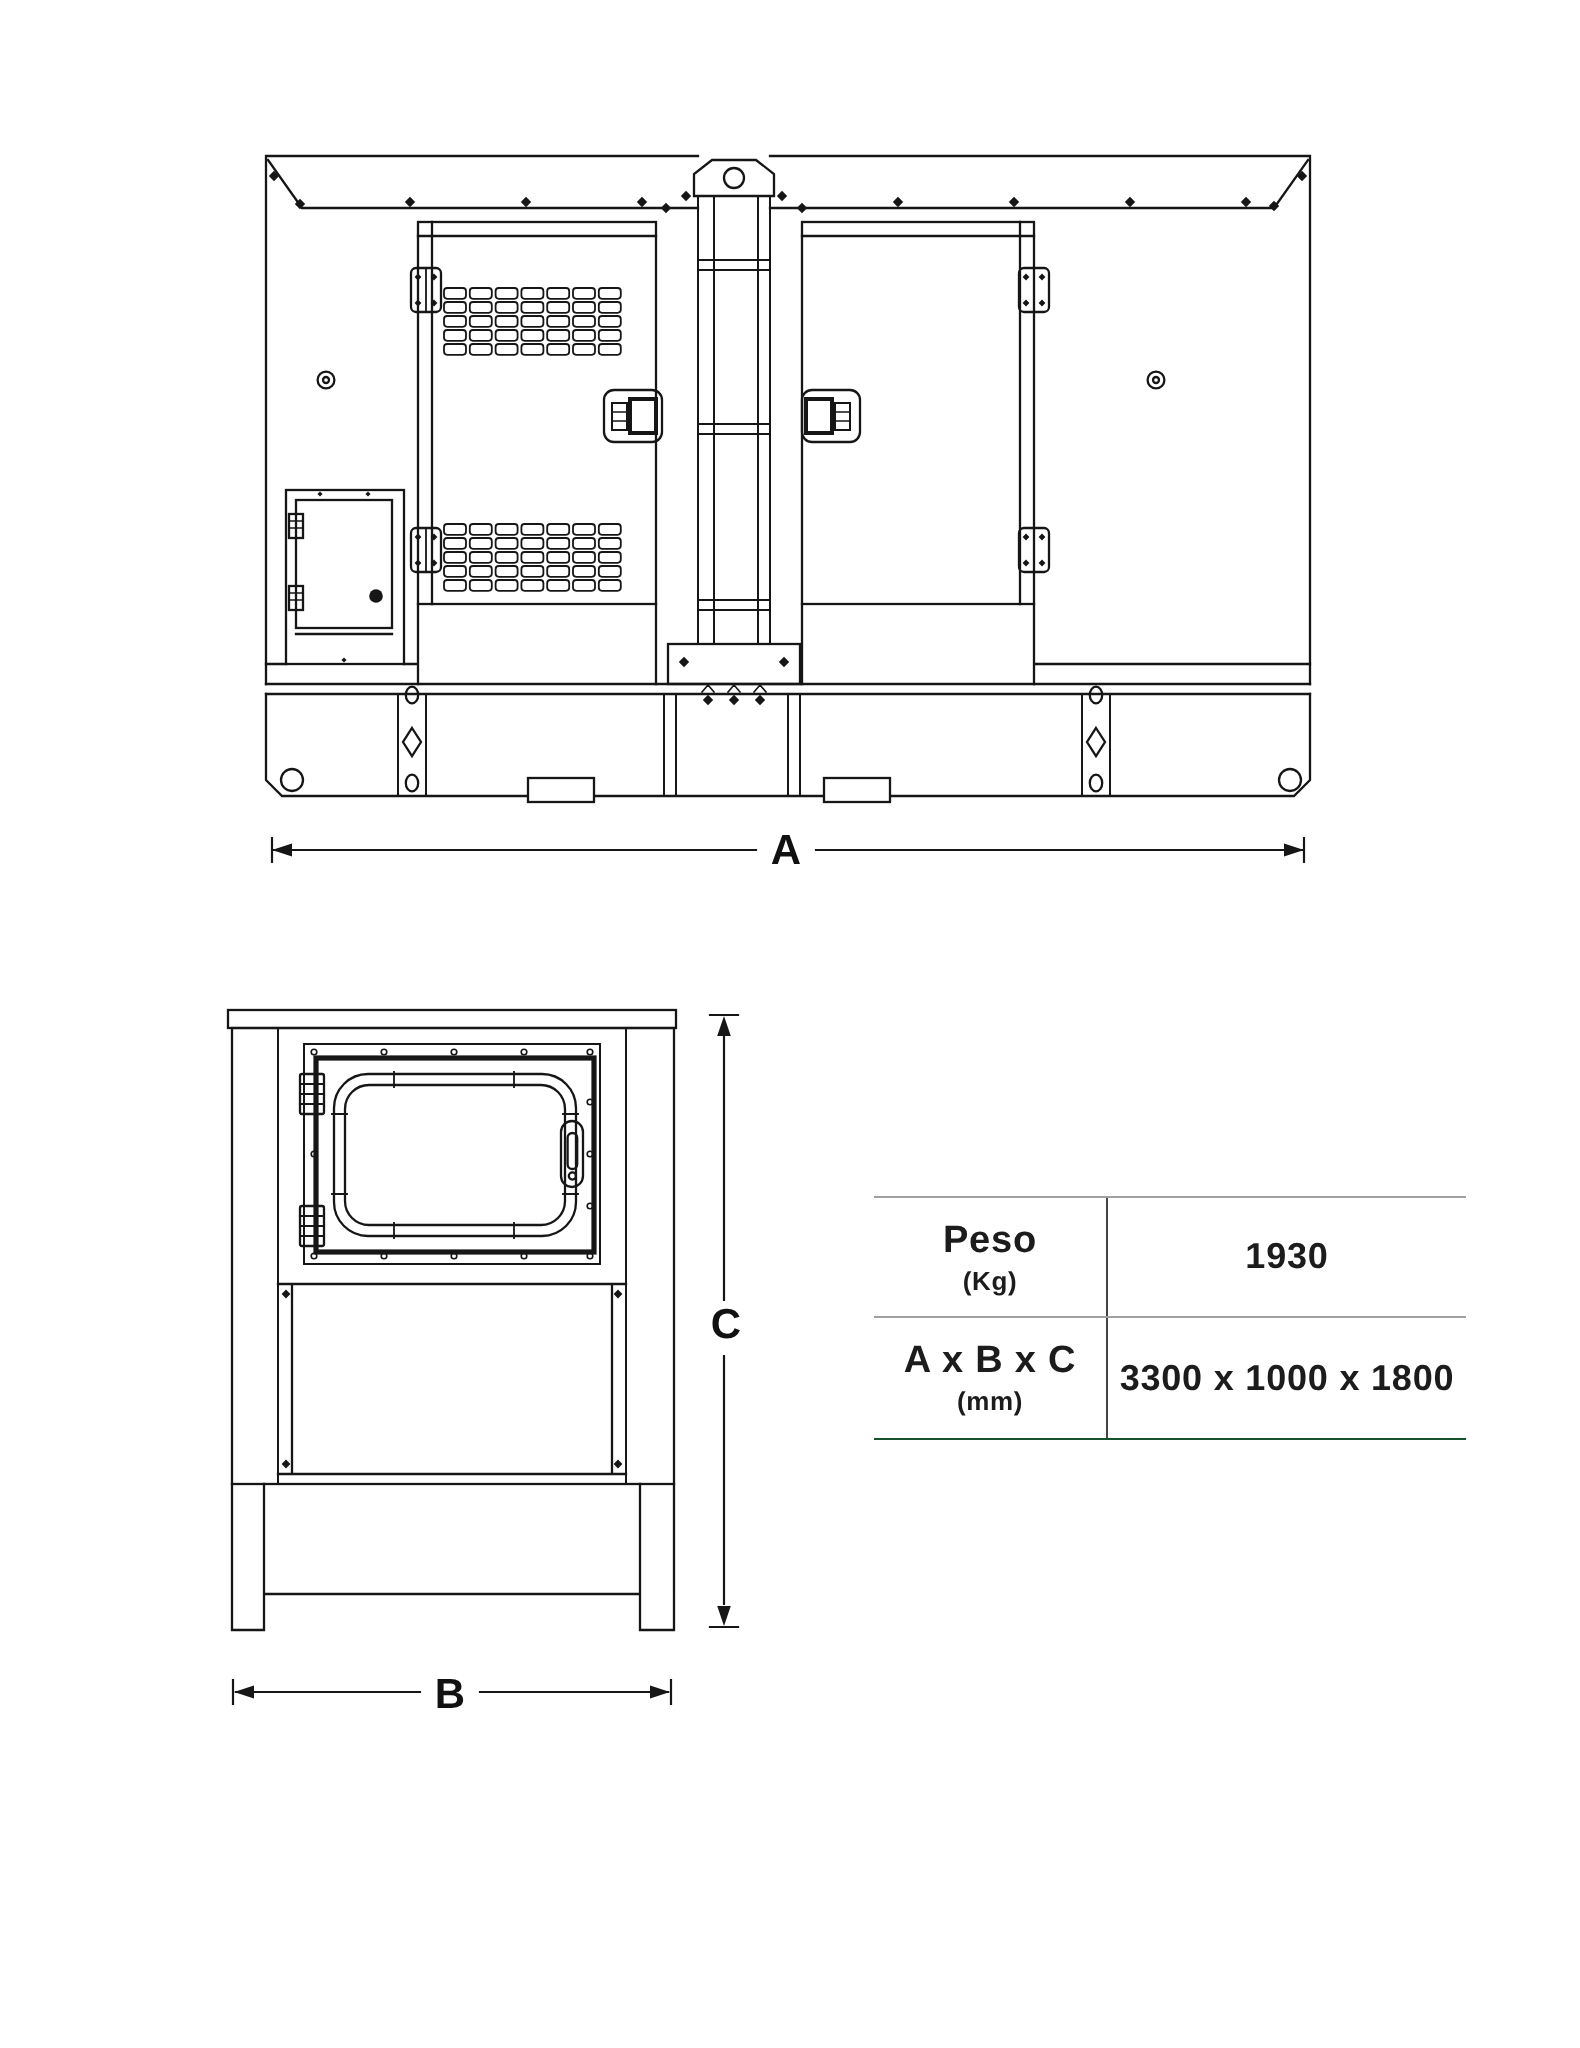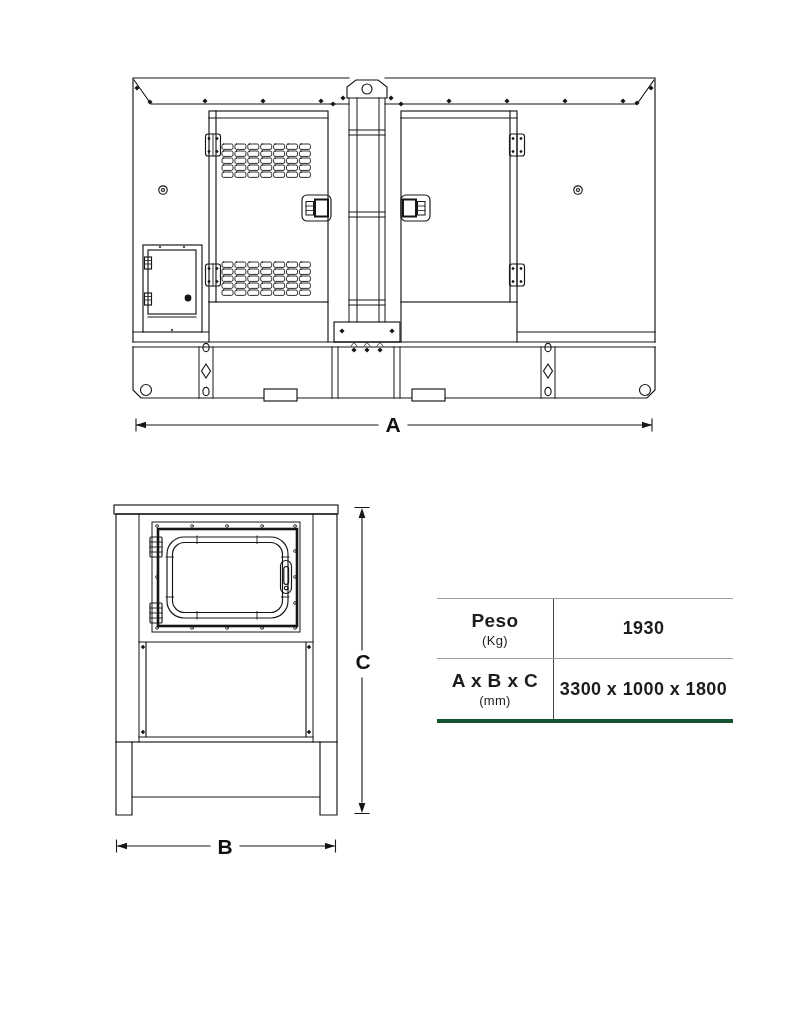--- a/index.html
+++ b/index.html
@@ -3,25 +3,25 @@
 <meta charset="utf-8">
 <style>
   html,body{margin:0;padding:0;background:#ffffff;}
   .stage{position:relative;width:790px;height:1024px;background:#fff;overflow:hidden;
          font-family:"Liberation Sans",sans-serif;}
   svg{position:absolute;left:0;top:0;}
   text.dim{font-family:"Liberation Sans",sans-serif;font-weight:bold;font-size:21px;
            fill:#111;stroke:none;text-anchor:middle;}
   .spec-table{position:absolute;left:437px;top:598px;width:296px;color:#1c1c1c;}
   .spec-row{display:flex;align-items:stretch;height:59px;border-top:1px solid #a0a0a0;}
-  .spec-row.last{border-bottom:4px solid #14532d;height:60px;}
+  .spec-row.last{border-bottom:1px solid #14532d;height:60px;}
   .spec-label{width:116px;border-right:1.5px solid #444;display:flex;flex-direction:column;
               align-items:center;justify-content:center;}
   .spec-label .lbl{font-size:19px;font-weight:600;letter-spacing:.4px;}
-  .spec-label .unit{font-size:13px;font-weight:400;letter-spacing:.3px;margin-top:1px;}
+  .spec-label .unit{font-size:13px;font-weight:700;letter-spacing:.3px;margin-top:1px;}
   .spec-value{flex:1;display:flex;align-items:center;justify-content:center;
               font-size:18px;font-weight:600;letter-spacing:.4px;}
 </style>
 </head>
 <body>
 
 <div class="stage">
 
 <svg id="drawing" width="790" height="1024" viewBox="0 0 790 1024">
   <g id="gmain" stroke="#161616" fill="none" stroke-width="1.15" stroke-linecap="square">

